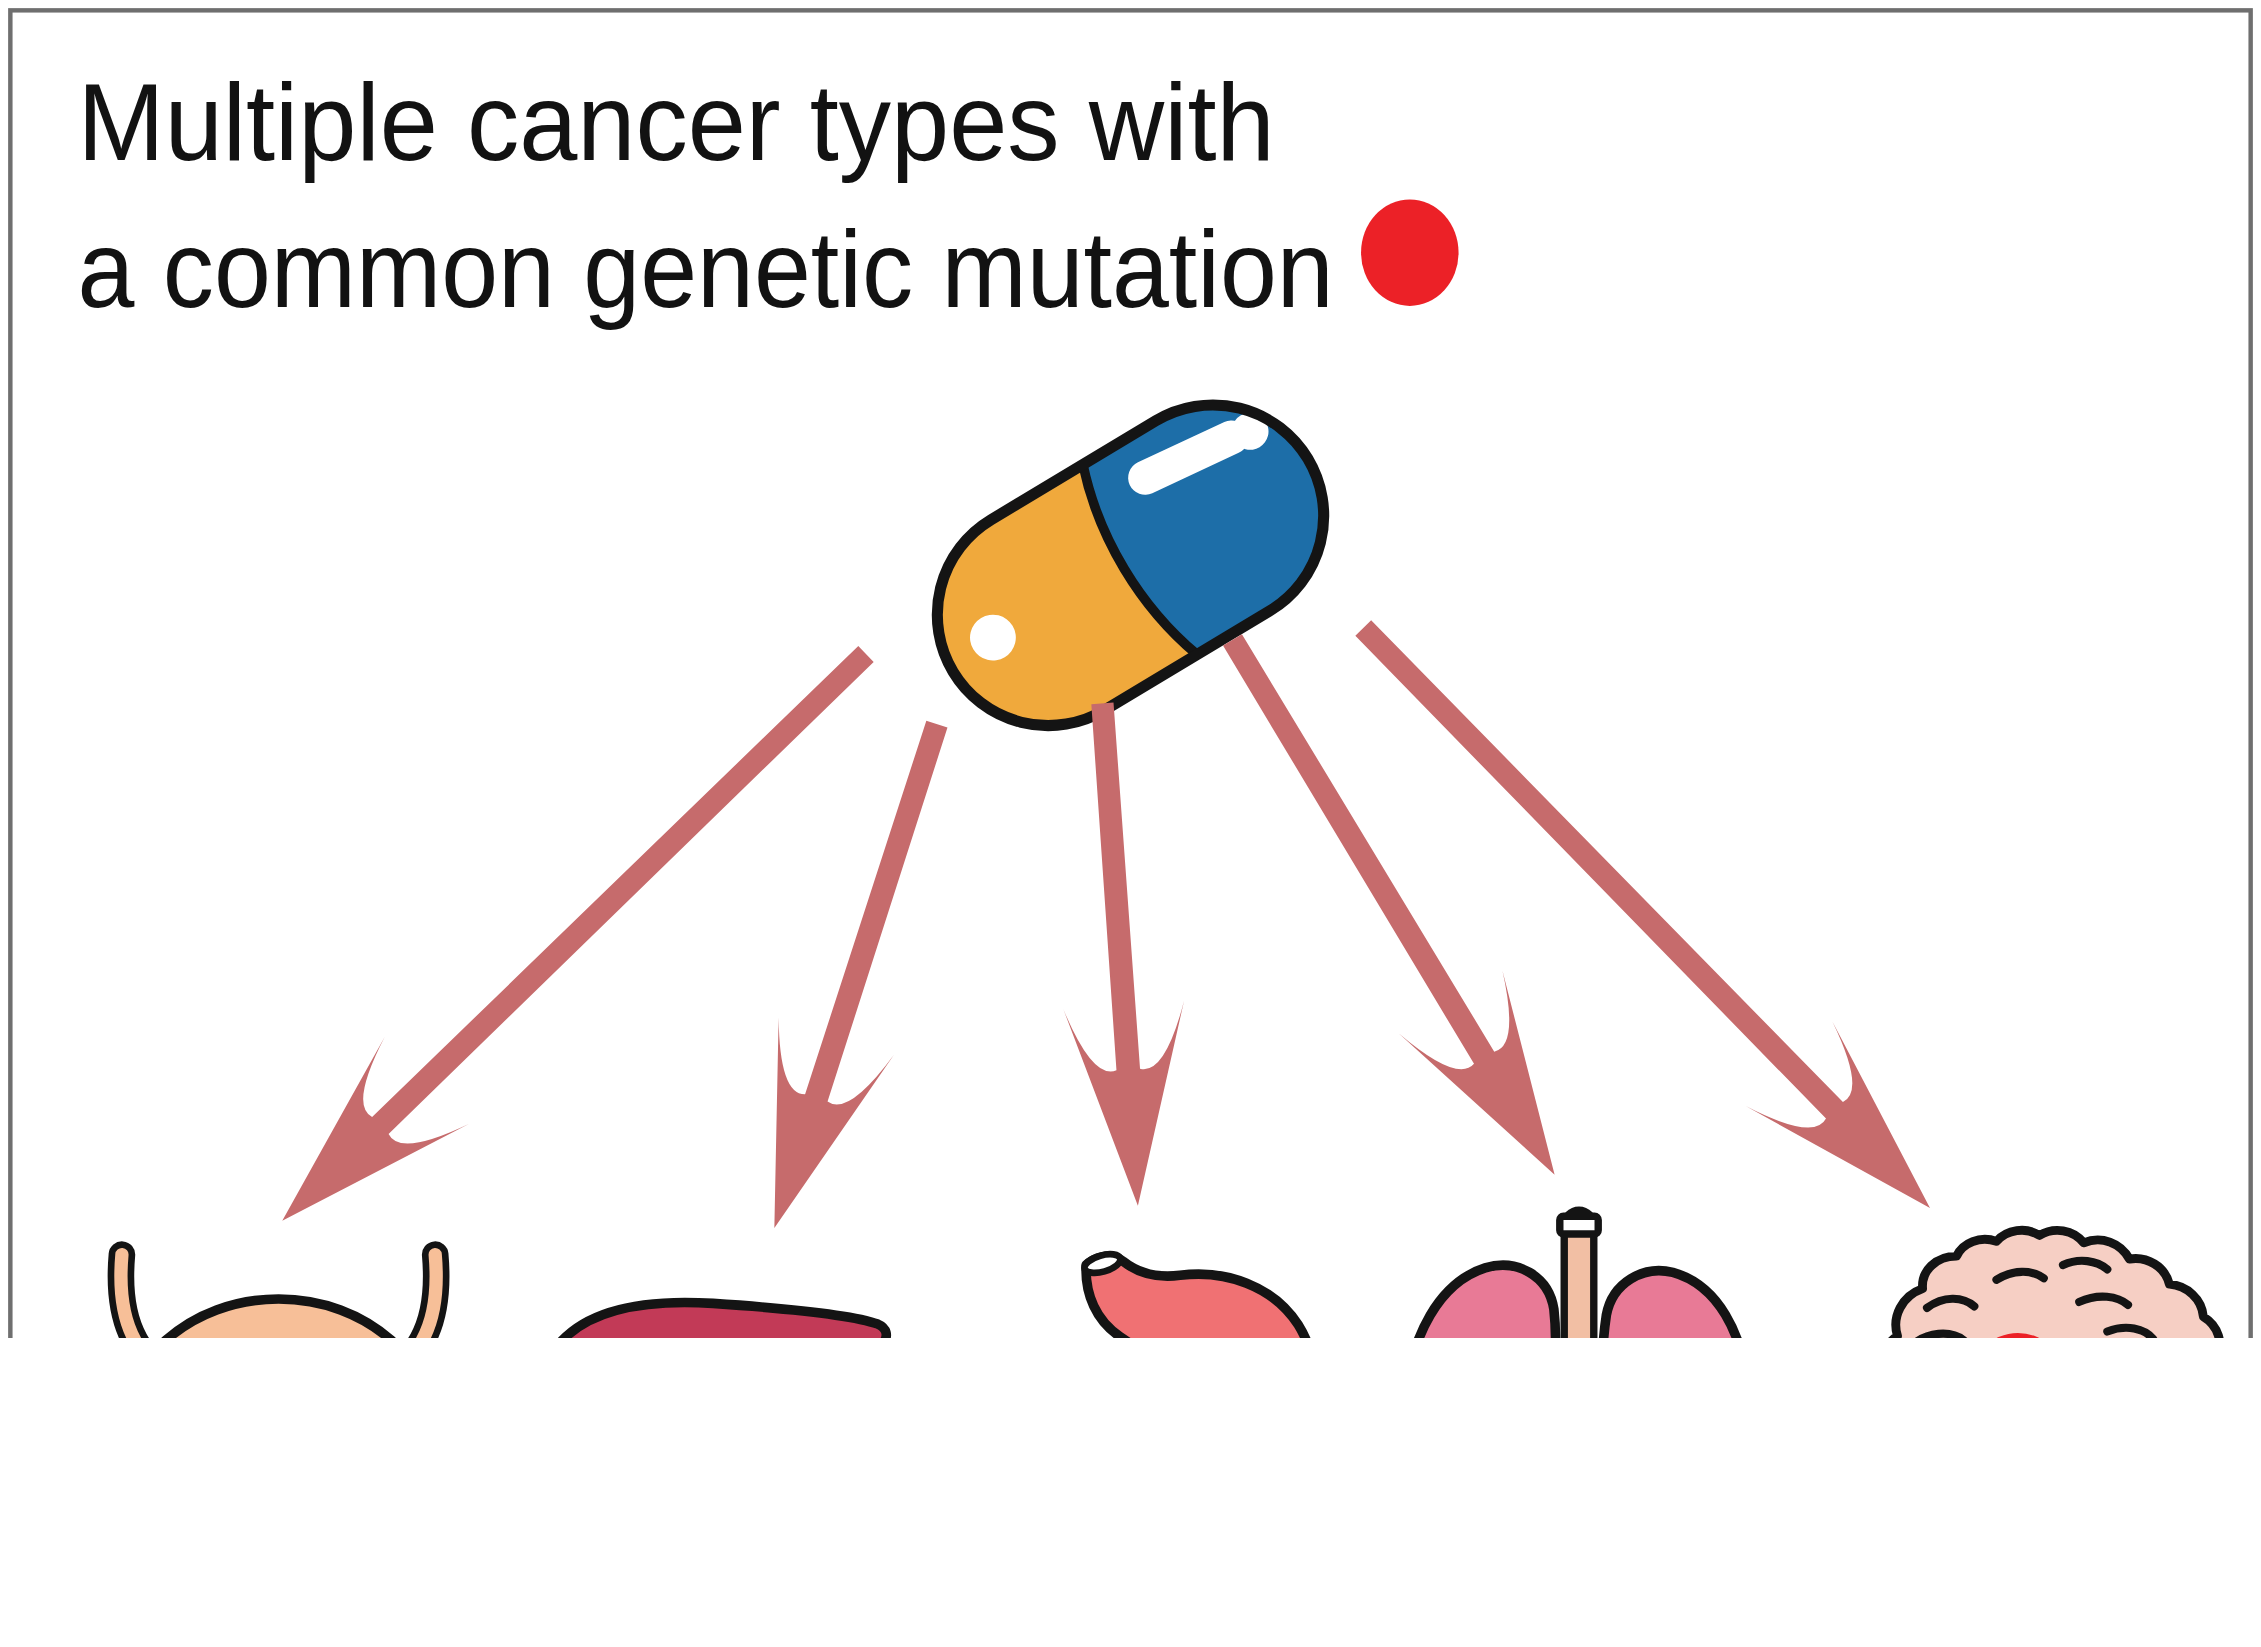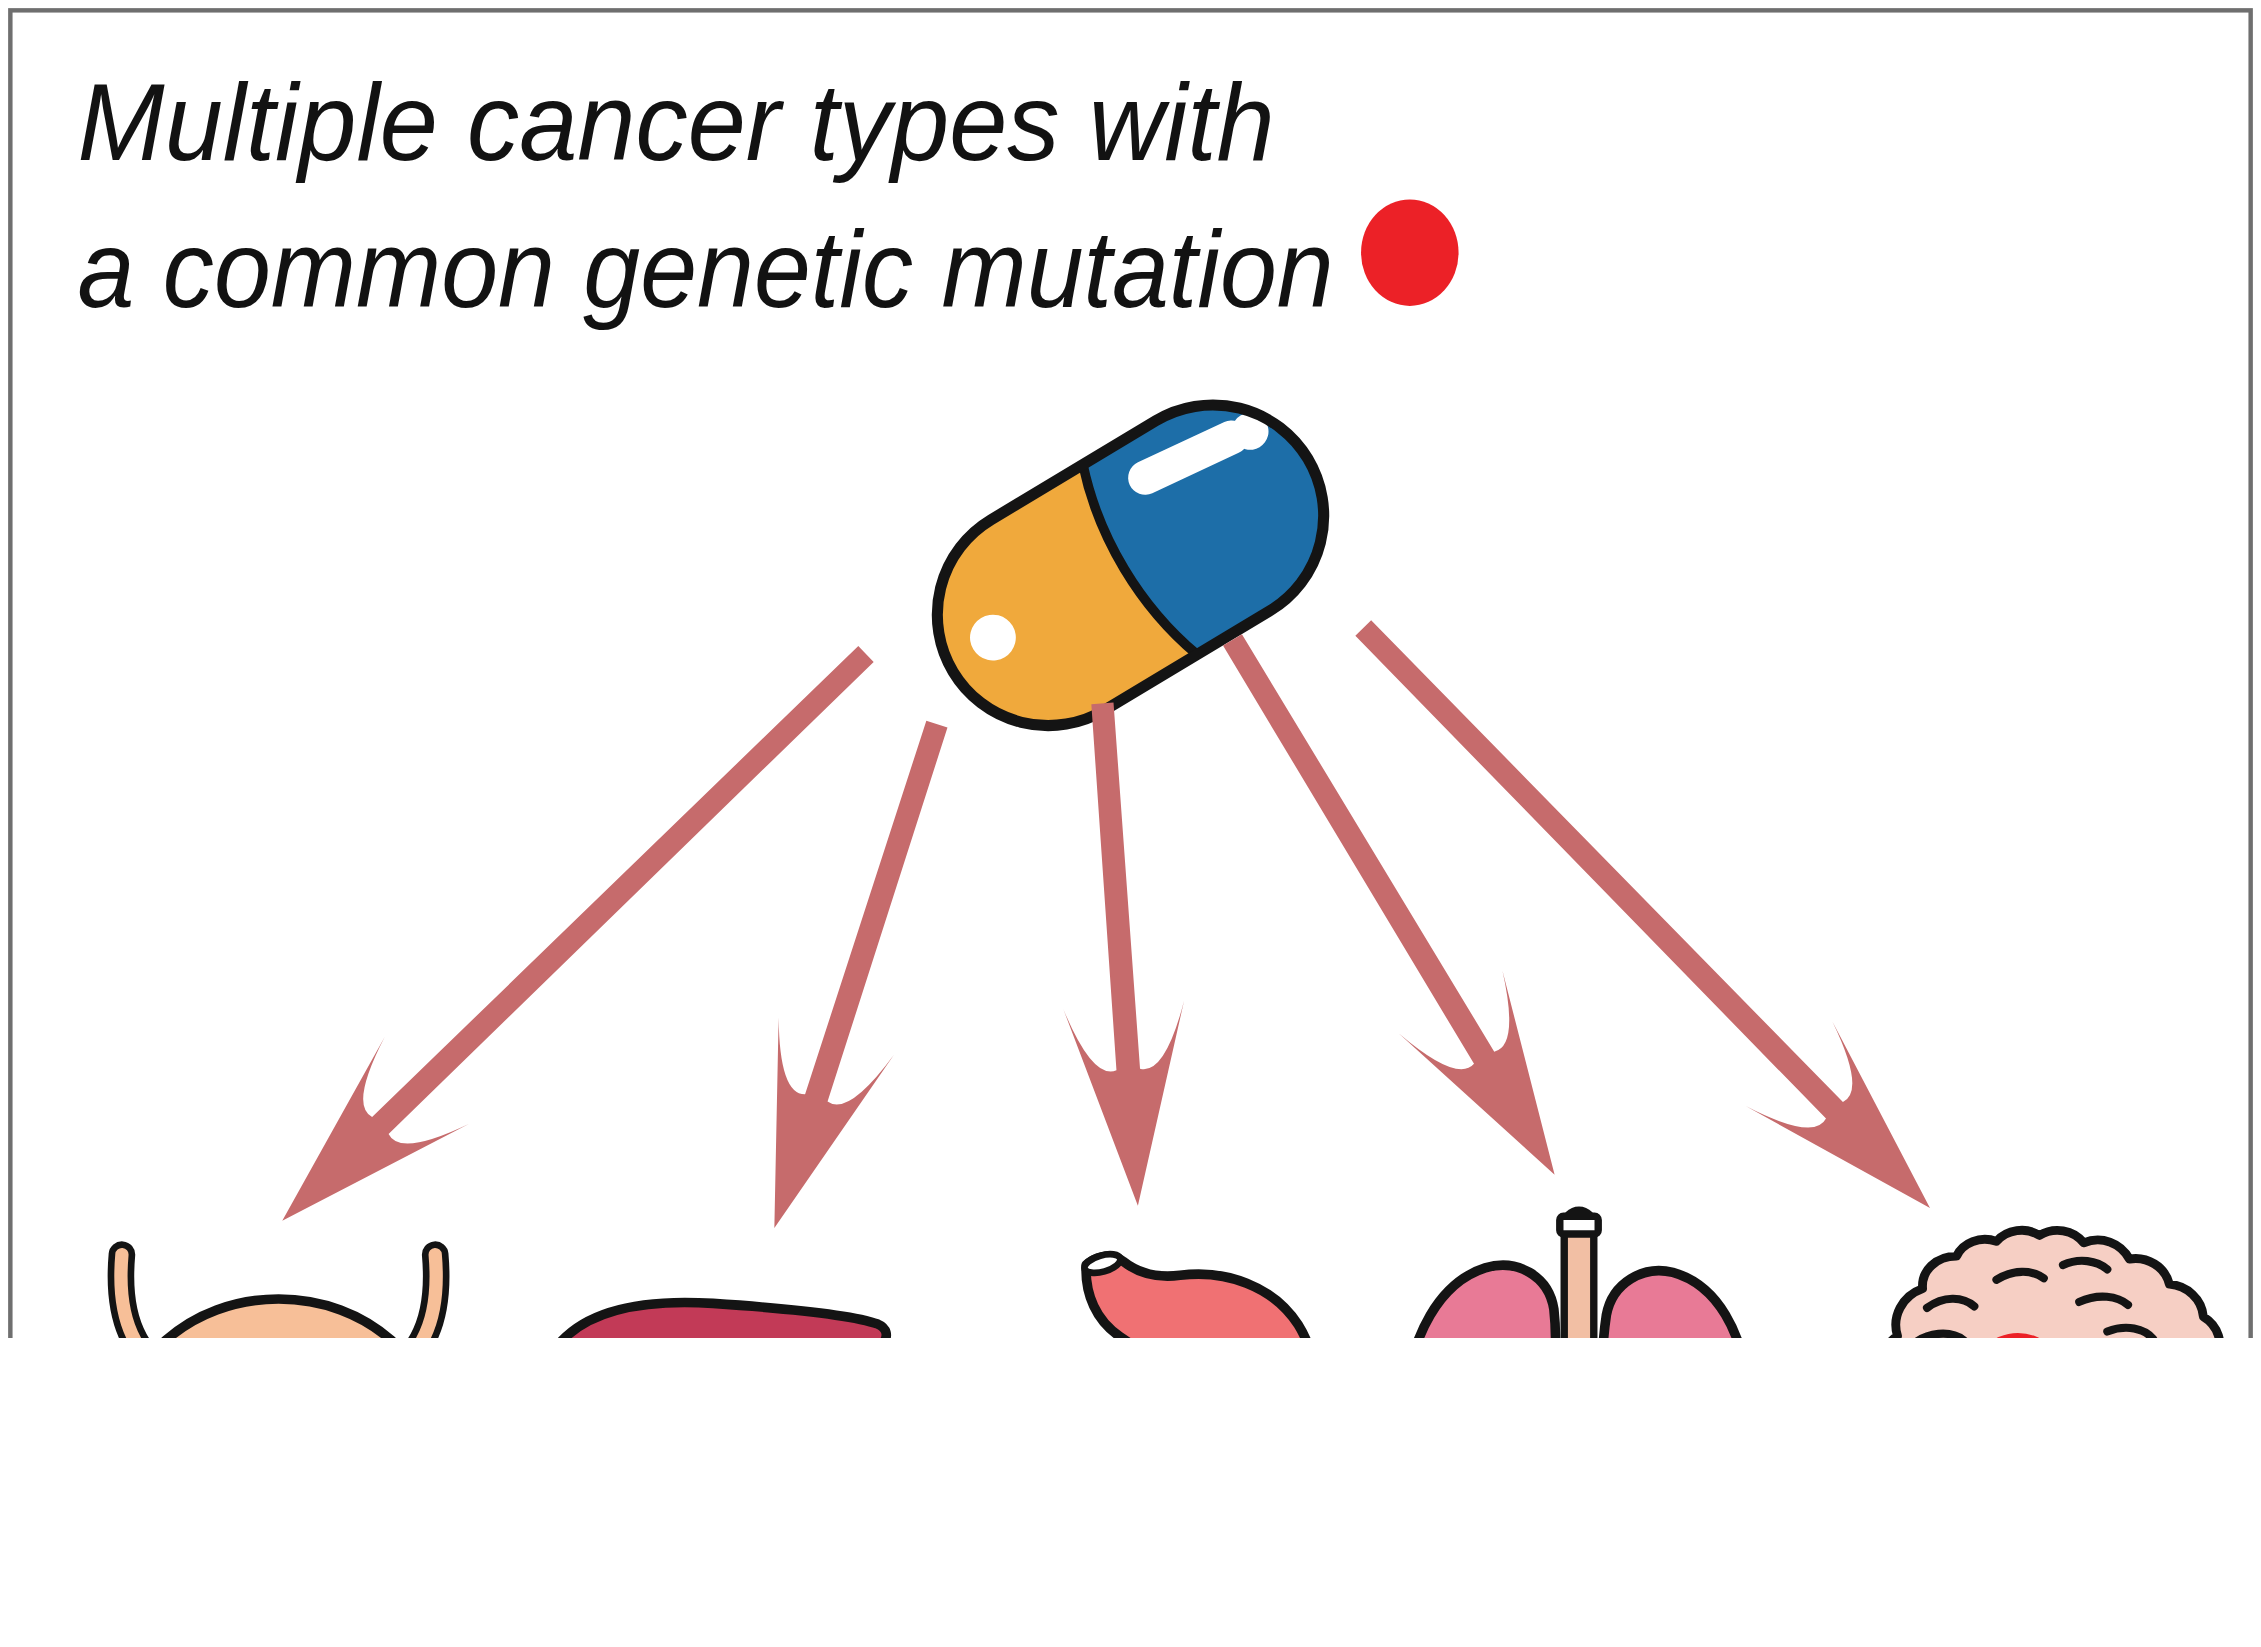--- a/index.html
+++ b/index.html
@@ -1,17 +1,17 @@
 <!DOCTYPE html>
 <html style="--background: #ffffff; --frame: #6f6f6f; --title-text: #121212; --arrow: #c66b6c; --mutation-red: #ec2127; --pill-orange: #f0a93c; --pill-blue: #1d6ea8; --bladder: #f7bf98; --liver: #c23a57; --gallbladder: #7e9339; --stomach: #f07173; --lung: #e87a96; --trachea: #f2bfa4; --brain: #f6cfc4; --outline: #141414;font-size:12px"><head>
 <meta charset="utf-8">
 <style>
   html,body{margin:0;padding:0;background:#ffffff;}
   .stage{position:relative;width:2261px;height:1338px;background:var(--background,#fff);overflow:hidden;
-         font-family:"Liberation Sans", sans-serif;font-style:italic;}
+         font-family:"Liberation Sans", sans-serif;}
   svg{position:absolute;inset:0;display:block;}
   .title-text{fill:var(--title-text,#121212);font-family:"Liberation Sans",sans-serif;
               font-size:148px;font-weight:400;}
   .frame{fill:none;stroke:var(--frame,#6f6f6f);stroke-width:6;}
   .arrow{fill:var(--arrow,#c66b6c);stroke:none;}
   .mutdot{fill:var(--mutation-red,#ec2127);stroke:none;}
   .outline{stroke:var(--outline,#141414);stroke-linejoin:round;stroke-linecap:round;fill:none;}
   .pill-body{fill:var(--pill-orange,#f0a93c);}
   .pill-cap{fill:var(--pill-blue,#1d6ea8);}
   .hl{fill:#ffffff;}

